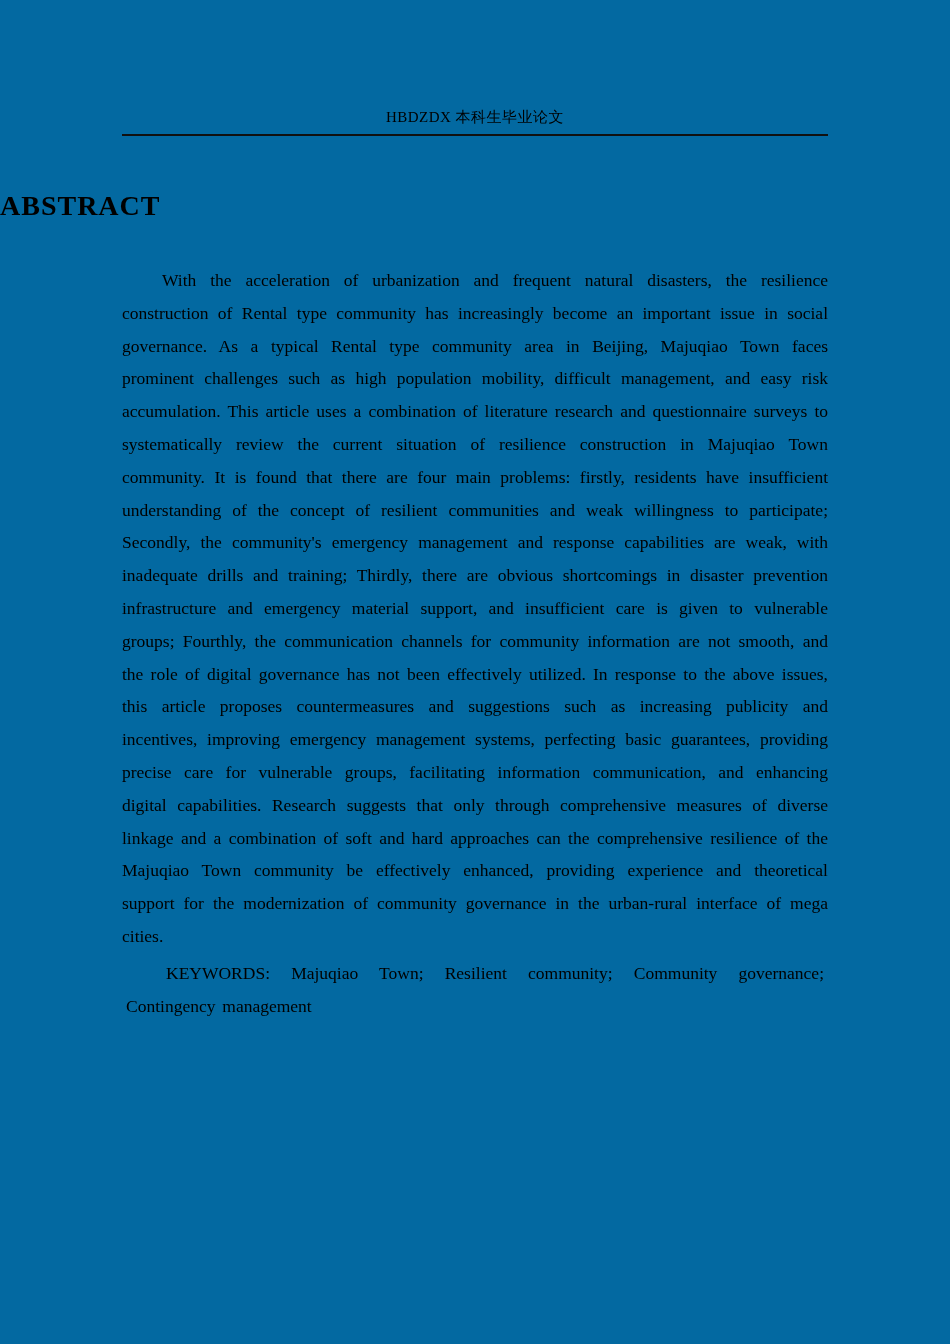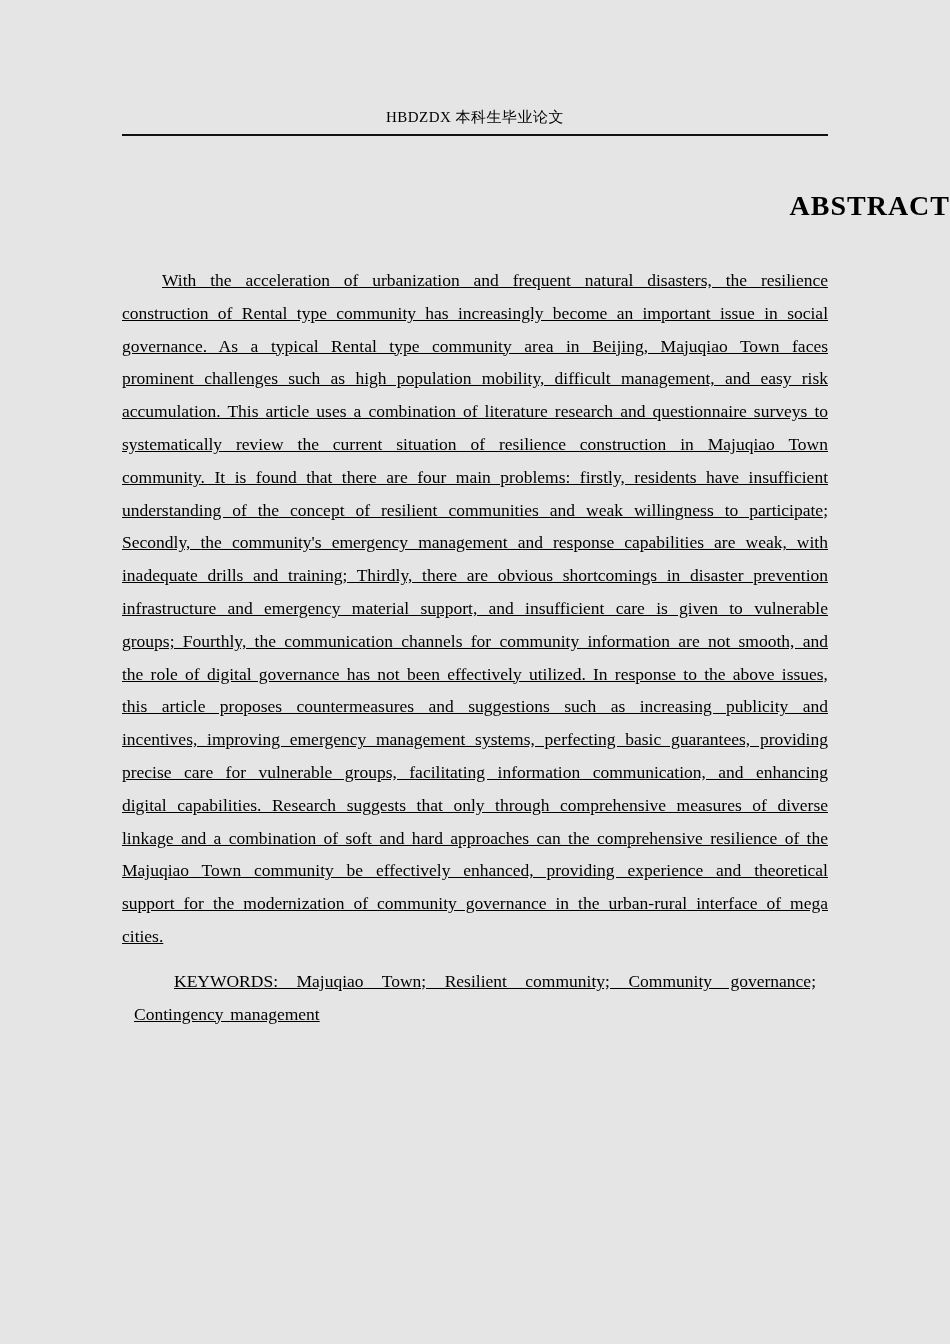--- a/index.html
+++ b/index.html
@@ -4,63 +4,62 @@
 <style>
   html, body {
     margin: 0;
     padding: 0;
     background: #ffffff;
   }
   .page {
     position: relative;
     width: 950px;
     height: 1344px;
-    background: #e5e5e5;
+    background: #0369a1;
     color: #000000;
     font-family: "Liberation Serif", "DejaVu Serif", serif;
     overflow: hidden;
   }
   .header {
     position: absolute;
     top: 108px;
     left: 122px;
     width: 706px;
     text-align: center;
     font-size: 15px;
     letter-spacing: 0.5px;
     padding-bottom: 7px;
     border-bottom: 2px solid #111111;
   }
   .title {
     position: absolute;
     top: 190px;
     left: 0;
     width: 950px;
-    text-align: right;
+    text-align: left;
     font-size: 28px;
     font-weight: bold;
     letter-spacing: 1px;
   }
   .content {
     position: absolute;
     top: 264px;
     left: 122px;
     width: 706px;
     font-size: 17.5px;
     line-height: 32.8px;
     text-align: justify;
     word-spacing: 2.5px;
-    text-decoration: underline;
   }
   .body-para {
     margin: 0;
     text-indent: 40px;
   }
   .keywords-para {
-    margin: 12px;
+    margin: 4px;
     text-indent: 40px;
   }
   .page-number {
     position: absolute;
     top: 1224px;
     left: 0;
     width: 950px;
     text-align: center;
     font-size: 15px;
   }

